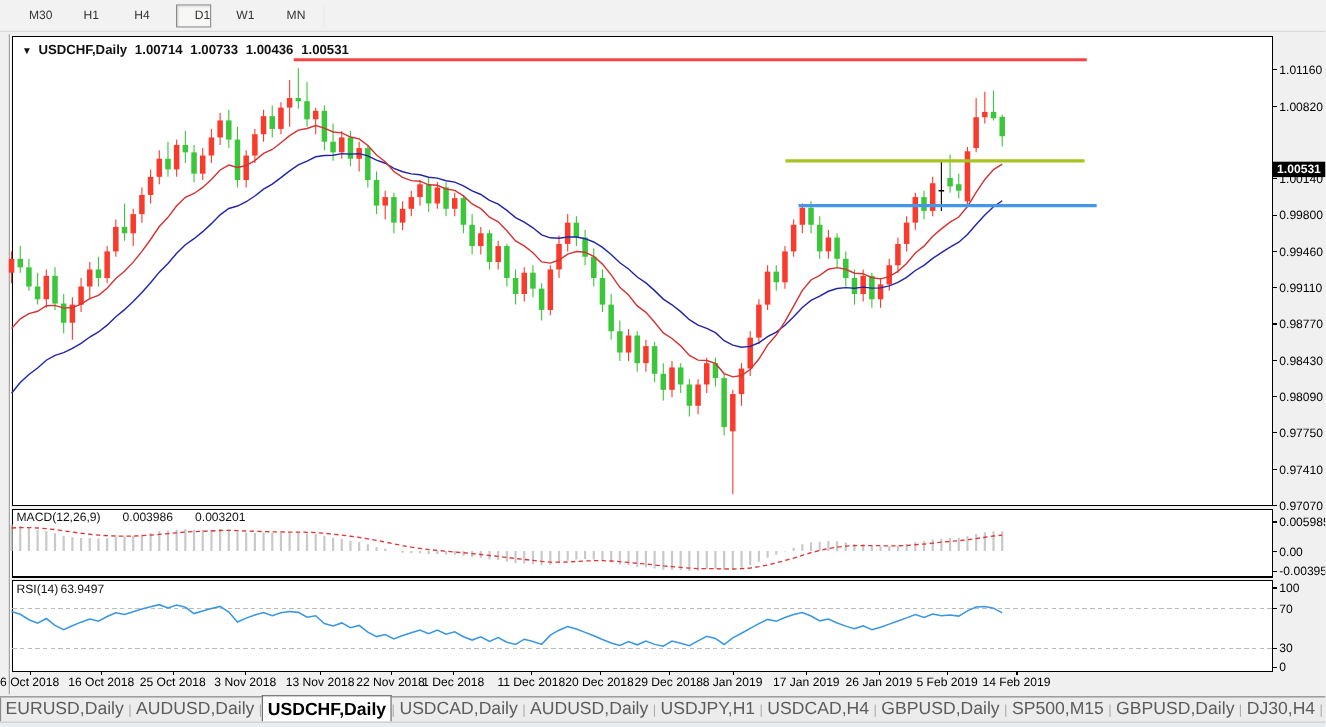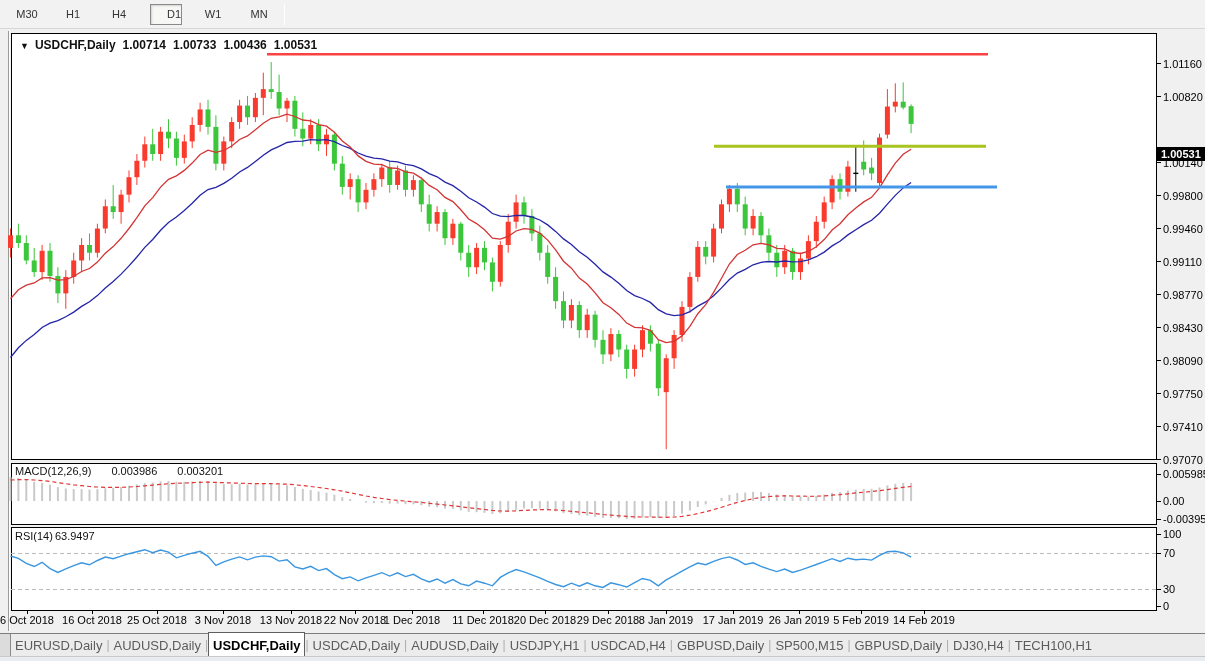--- a/index.html
+++ b/index.html
@@ -5,21 +5,21 @@
   * { margin:0; padding:0; box-sizing:border-box; }
   html,body { width:1205px; height:661px; overflow:hidden;
     font-family:"Liberation Sans", sans-serif; background:#f0f0f0; color:#111; }
   #app { position:relative; width:1205px; height:661px; background:#f0f0f0; }
 
   
   #toolbar { position:absolute; left:0; top:0; width:1205px; height:29px;
     background:#f2f2f2; border-bottom:1px solid #d7d7d7; display:flex; align-items:center; }
   .tf { min-width:30px; height:21px; margin-left:16px; display:flex; align-items:center; justify-content:center;
     font-size:11px; color:#333; border:1px solid transparent; cursor:default; }
-  .tf:first-child { margin-left:12px; }
+  .tf:first-child { margin-left:22px; }
   .tf.active { border:1px solid #8a8a8a; background:#f7f7f5;
     box-shadow: inset 1px 1px 2px rgba(0,0,0,0.15); padding-left: 16px; }
   .tb-sep { width:1px; height:21px; background:#c3c3c3; border-right:1px solid #ffffff; margin-left:10px; }
 
   
   #chart-wrap { position:absolute; left:0; top:30px; width:1205px; height:603px; }
   #chart-svg { position:absolute; left:0; top:0; }
   #win-border { position:absolute; left:8px; top:1px; width:2px; height:600px;
     background:#9a9a9a; border-right:1px solid #ffffff; }
 
@@ -32,21 +32,21 @@
   #rsi-label { left:15px; top:500px; }
   #rsi-label .v { margin-left:2px; }
   #price-badge { position:absolute; left:1157px; top:87px; width:48px; height:14px;
     background:#000; color:#fff; font-size:11px; font-weight:bold;
     display:flex; align-items:center; padding-left:4px; }
 
   
   #tabbar { position:absolute; left:0; top:633px; width:1205px; height:23px;
     background:#ececec; border-top:1px solid #7d7d7d; display:flex; align-items:stretch; }
   #tab-stub { width:11px; background:#dcdcdc; border-right:1px solid #8a8a8a; }
-  .tab { display:flex; align-items:center; padding:0 4px; font-size:13px; color:#5c5c5c; cursor:default; }
+  .tab { display:flex; align-items:center; padding:0 4px; font-size:16px; color:#5c5c5c; cursor:default; }
   .tab.active { background:#ffffff; color:#000; font-weight:bold;
     border:1px solid #5f5f5f; border-bottom:none; margin-top:-2px; padding-top:2px; }
   .tab-sep { display:flex; align-items:center; color:#adadad; font-size:12px; }
 
   
   #statusbar { position:absolute; left:0; top:656px; width:1205px; height:5px;
     background:#e9edf2; border-top:1px solid #c9c9c9; }
 </style>
 </head>
 <body>

